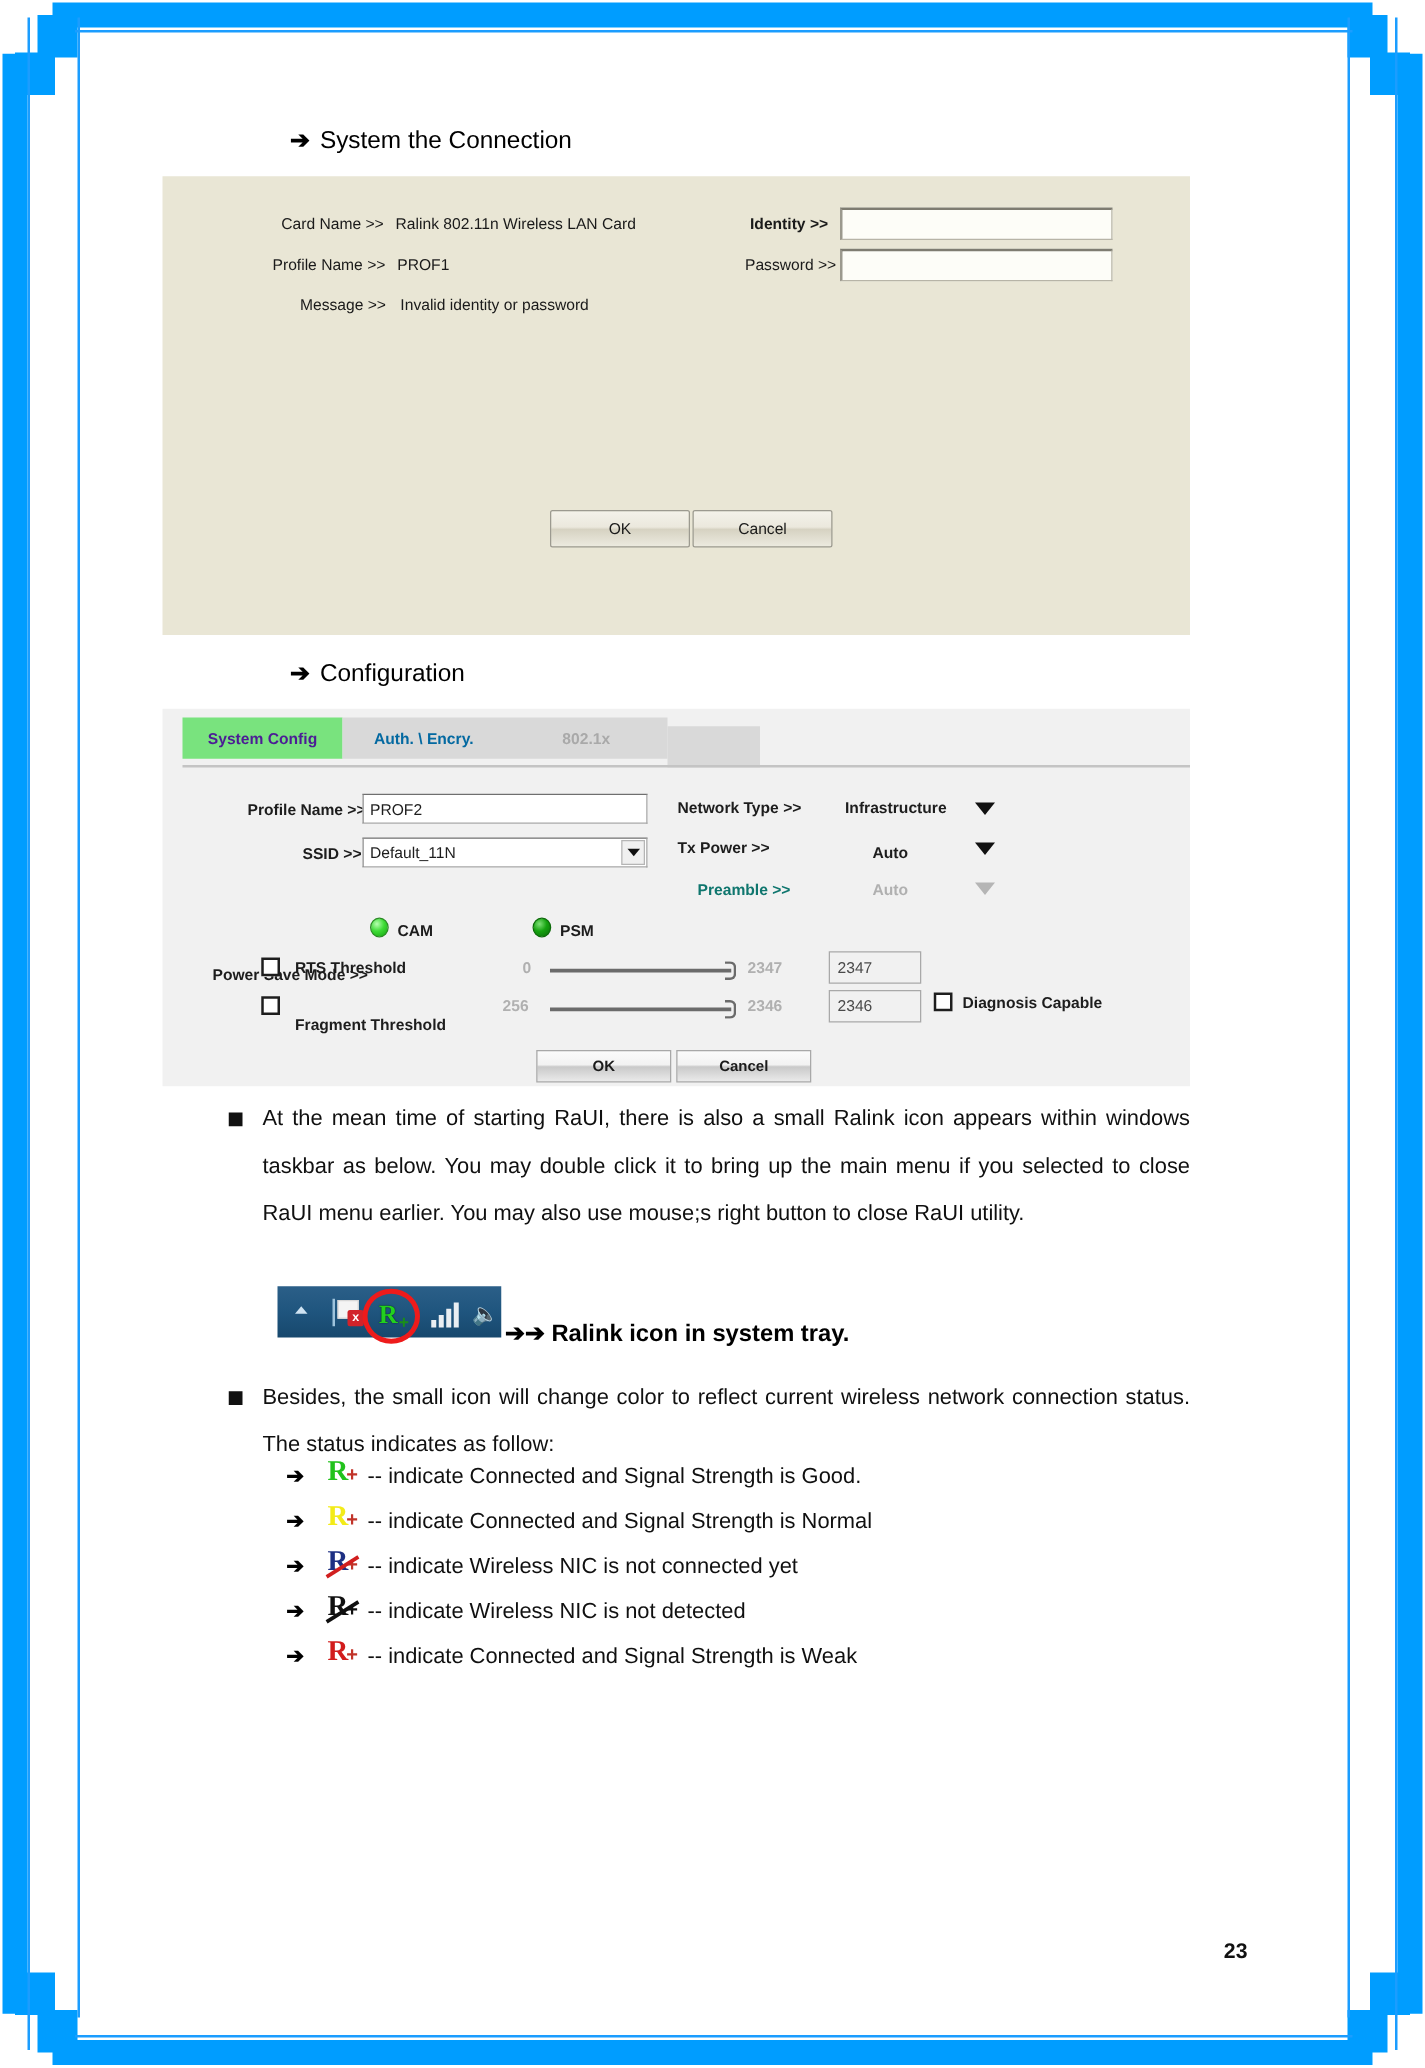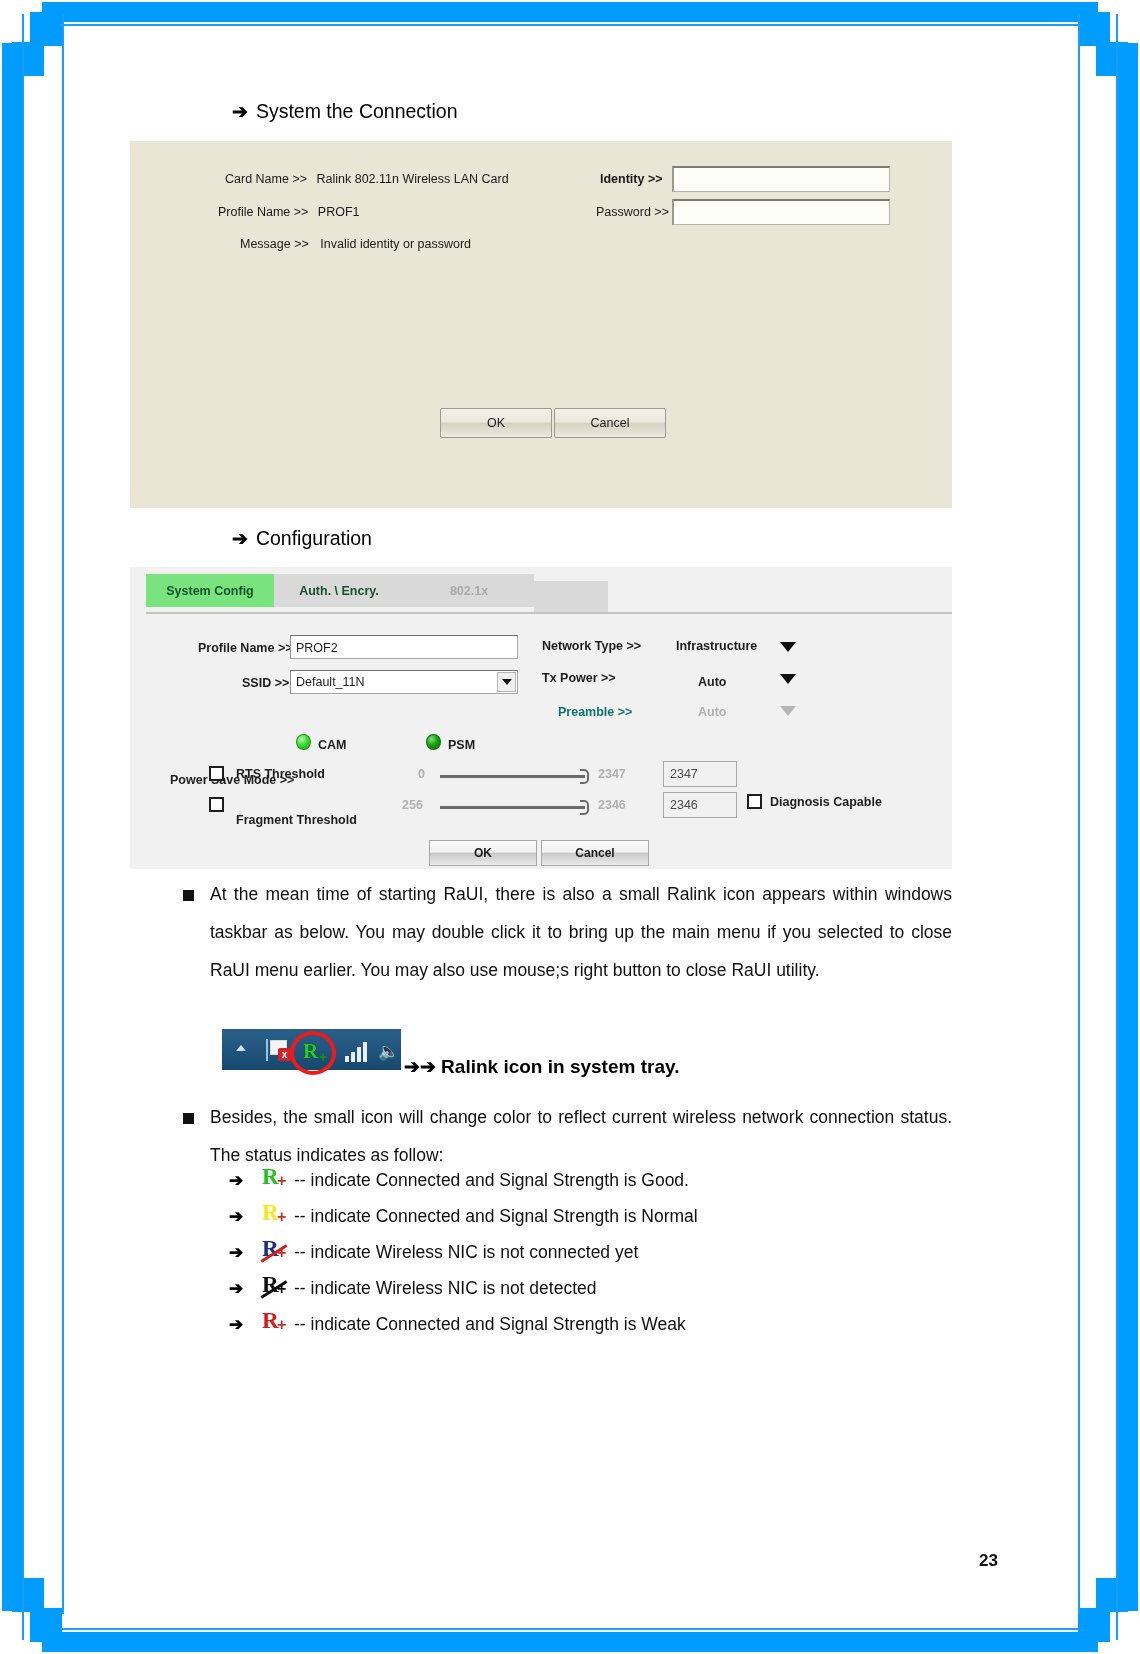--- a/index.html
+++ b/index.html
@@ -110,23 +110,23 @@
   }
   .tabbar {
     position: absolute;
     left: 0; top: 7px; width: 822px; height: 33px;
   }
   .tab {
     position: absolute;
     height: 33px;
     display: flex; align-items: center; justify-content: center;
     font-size: 12.5px; font-weight: bold;
-    color: #14532d;
-  }
-  .tab-active { left: 16px;  width: 128px; background: #79e37e; color: #14532d; }
+    color: #0369a1;
+  }
+  .tab-active { left: 16px;  width: 128px; background: #79e37e; color: #4c1d95; }
   .tab-mid    { left: 144px; width: 130px; background: #d9d9d9; }
   .tab-dim    { left: 274px; width: 130px; background: #d9d9d9; color: #a9a9a9; }
   .tab-filler { position:absolute; left: 404px; top: 7px; width: 74px; height: 33px; background:#d9d9d9; }
   .tab-underline { position:absolute; left:16px; top:38px; width:806px; height:2px; background:#c4c4c4; }
 
   .d2-lbl { position: absolute; font-size: 12.5px; font-weight: bold; color: #1d1d1d; white-space: nowrap; }
   .d2-lbl-dim { color: #0f766e; }
   .d2-val { position: absolute; font-size: 12.5px; font-weight: bold; color: #1d1d1d; white-space: nowrap; }
   .d2-val-dim { color: #b0b0b0; }
 

